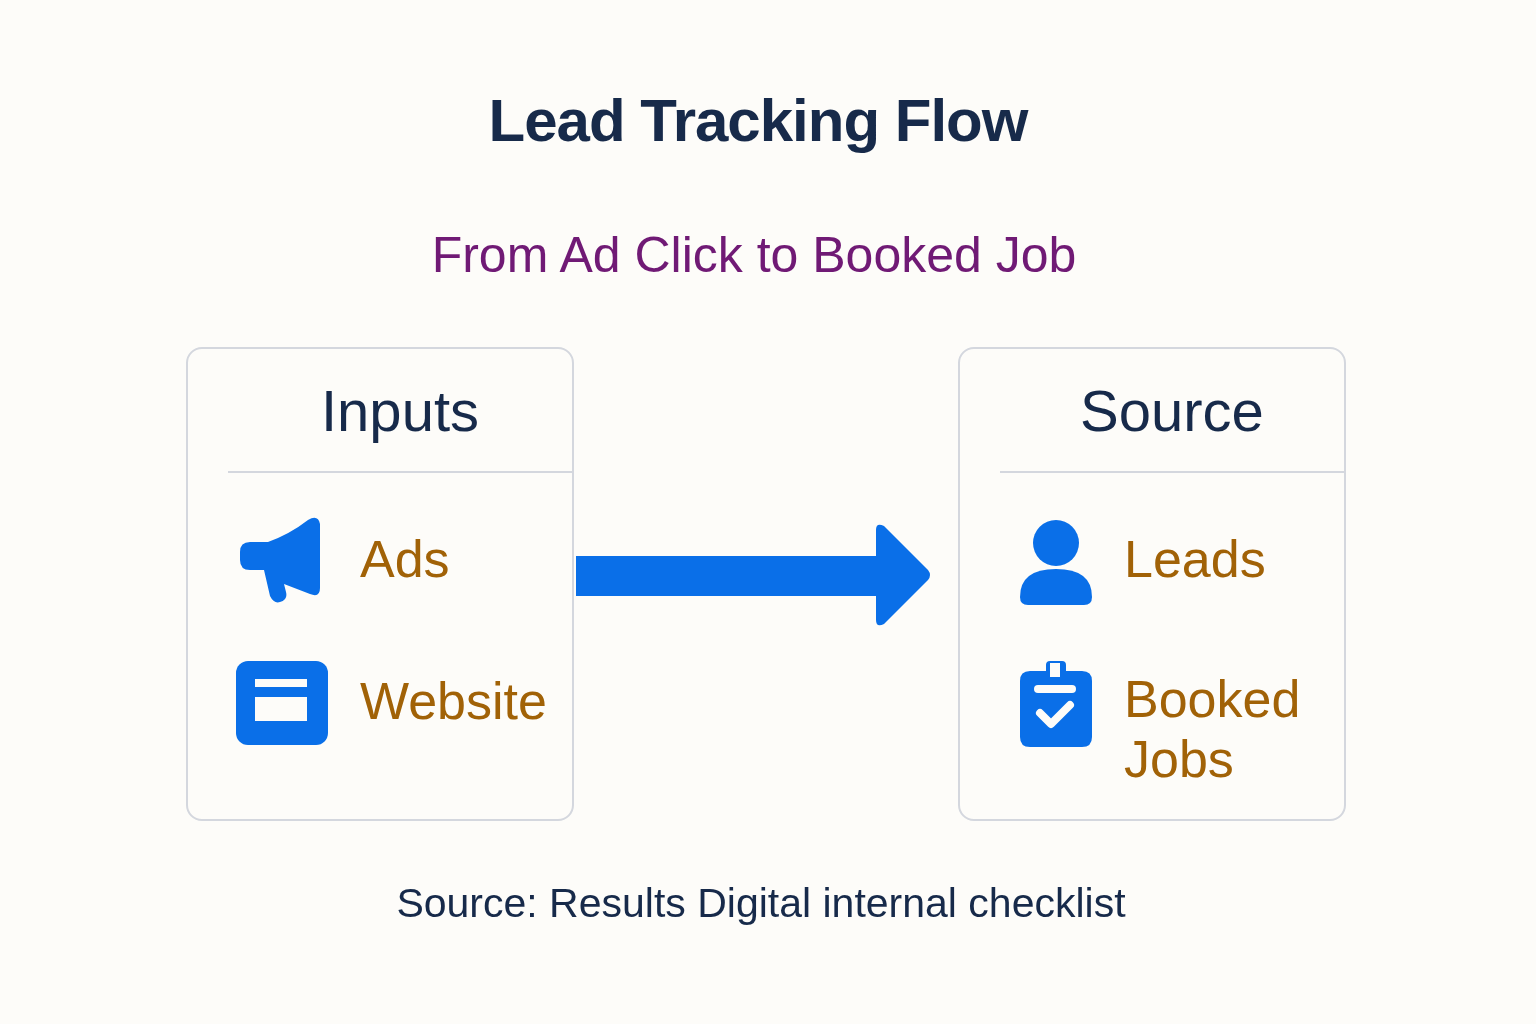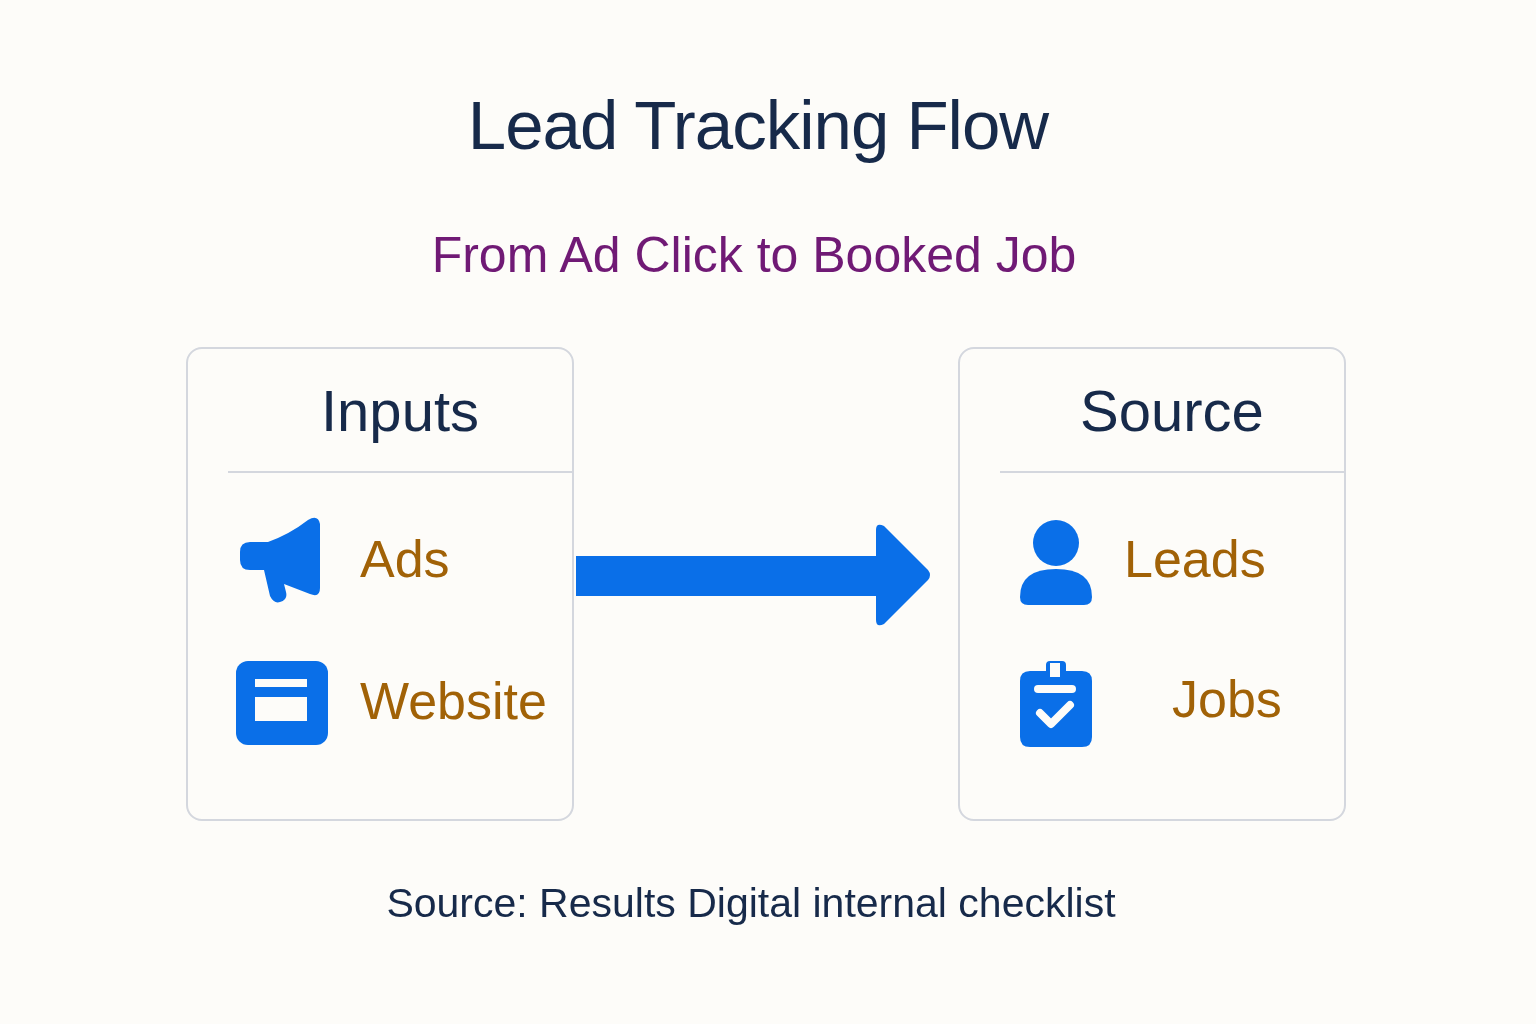--- a/index.html
+++ b/index.html
@@ -7,21 +7,21 @@
       width: 1536px; height: 1024px;
       background: #fdfcf9;
       position: relative;
       overflow: hidden;
       font-family: "Liberation Sans", "DejaVu Sans", sans-serif;
       color: #172a4a;
     }
     .title {
       position: absolute; left: 0; top: 86px; width: 1516px;
       text-align: center;
-      font-size: 69px; font-weight: normal; letter-spacing: -1px;
+      font-size: 60px; font-weight: bold; letter-spacing: -1px;
       color: #172a4a;
     }
     .subtitle {
       position: absolute; left: 0; top: 206px; width: 1508px;
       text-align: center;
       font-size: 50px; font-weight: normal;
       color: #701a75;
       margin-top: 20px;
     }
     .box {
@@ -54,20 +54,21 @@
       line-height: 60px;
     }
     .arrow {
       position: absolute; left: 576px; top: 522px;
     }
     .source {
       position: absolute; left: 0; top: 880px; width: 1502px;
       text-align: center;
       font-size: 41px;
       color: #172a4a;
+      padding-left: 10px;
     }
   </style>
 </head>
 <body>
 
 <div class="title">Lead Tracking Flow</div>
 <div class="subtitle">From Ad Click to Booked Job</div>
 
 <div class="box inputs">
   <div class="box-header">Inputs</div>
@@ -116,18 +117,19 @@
   <div class="item" style="top:312px;">
     <span class="icon" style="left:58px; top:0;">
       <svg width="76" height="88" viewBox="0 0 76 88">
         <path d="M12 10 H 28 V 4 Q 28 0 32 0 H 44 Q 48 0 48 4 V 10 H 64 Q 74 10 74 20 V 76 Q 74 86 64 86 H 12 Q 2 86 2 76 V 20 Q 2 10 12 10 Z" fill="#0a6fe8"></path>
         <rect x="32" y="2" width="10" height="14" fill="#fdfcf9"></rect>
         <rect x="16" y="24" width="42" height="8" rx="4" fill="#fdfcf9"></rect>
         <path d="M22 52 L 33 63 L 52 44" stroke="#fdfcf9" stroke-width="8" stroke-linecap="round" stroke-linejoin="round" fill="none"></path>
       </svg>
     </span>
     <span class="label" style="left:164px; top:8px;">
-      <span style="display:block;margin-left:48px;">Jobs</span>
+      <span style="display:block;">Booked</span>
+      <span style="display:block;">Jobs</span>
     </span>
   </div>
 </div>
 
 <div class="source">Source: Results Digital internal checklist</div>
 
 </body></html>

